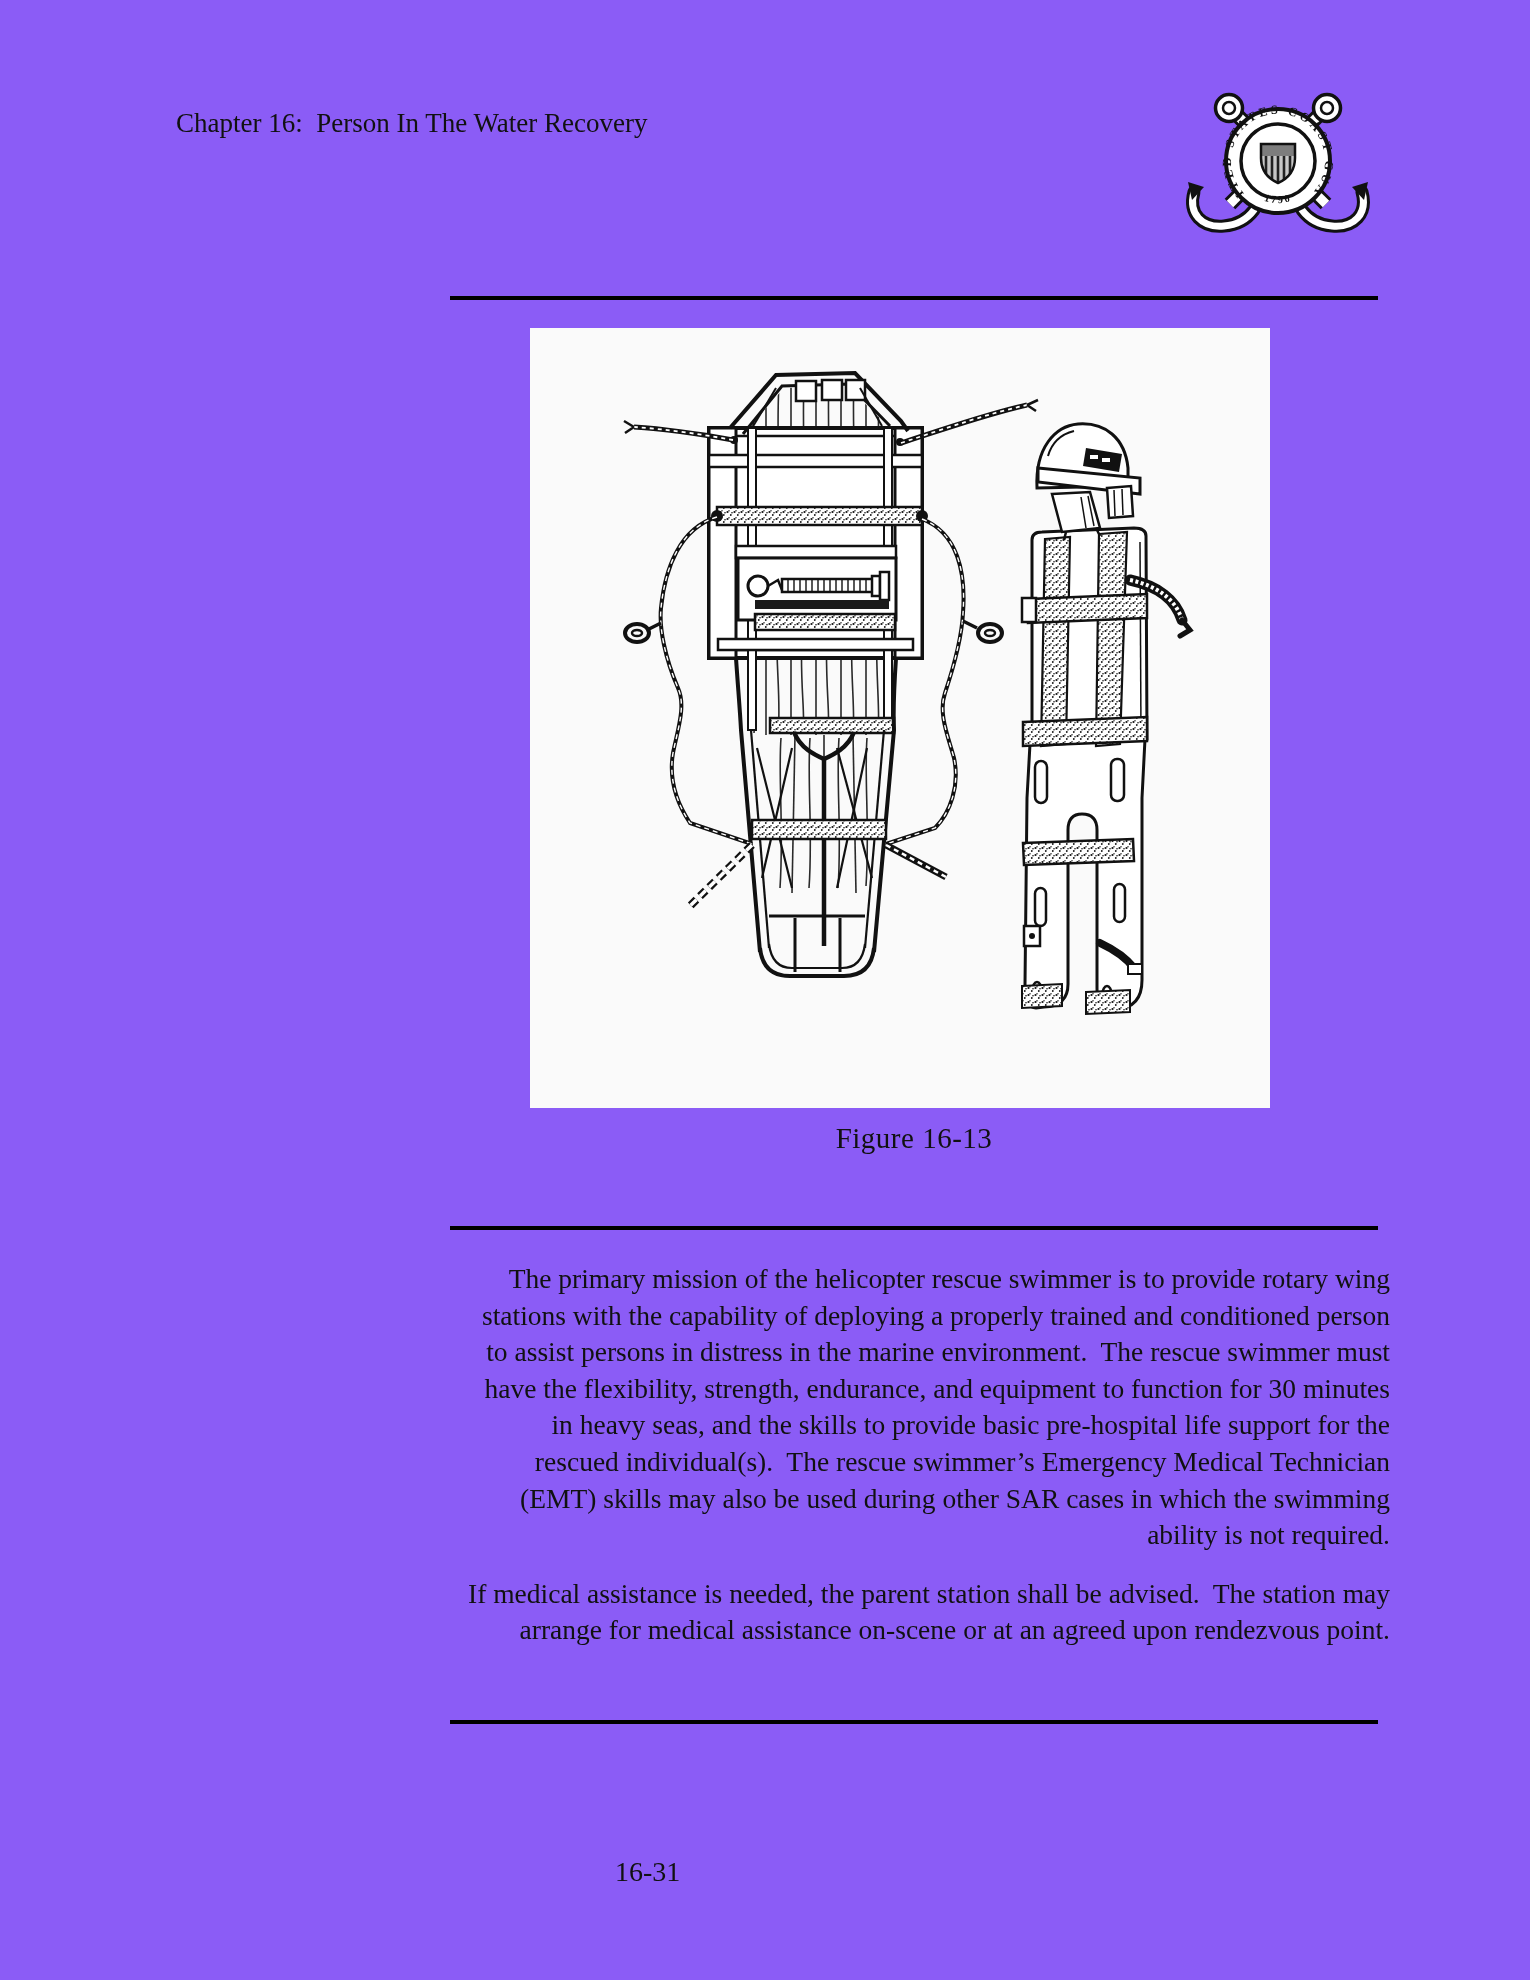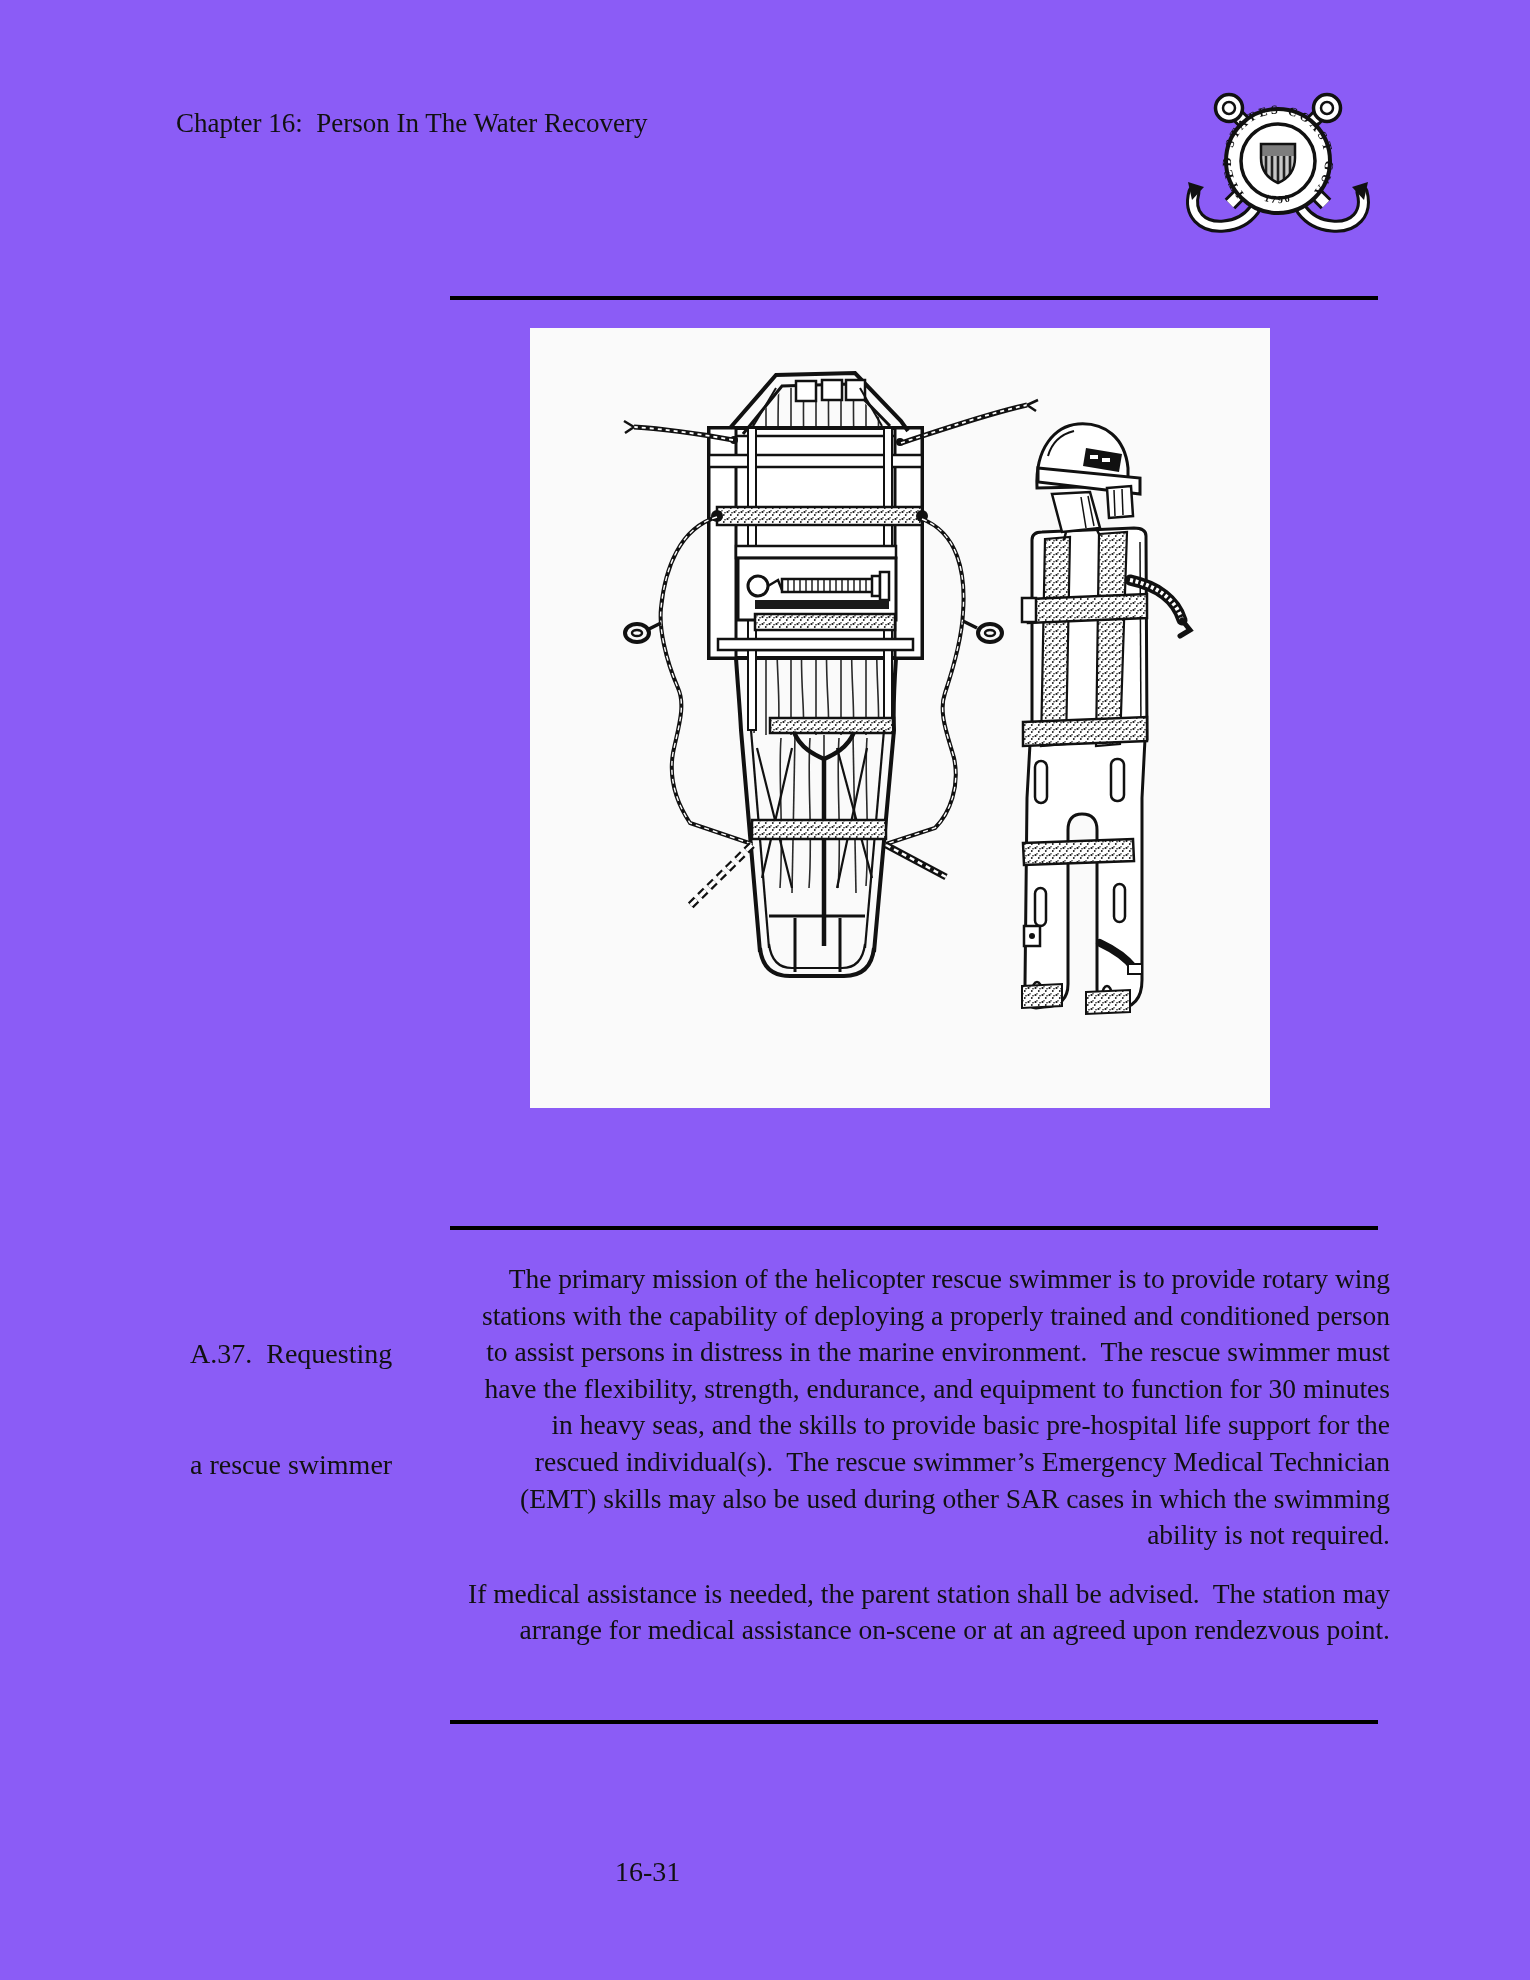--- a/index.html
+++ b/index.html
@@ -329,28 +329,25 @@
           <polygon points="577,160 601,158 603,188 579,190" class="tube" stroke-width="2.5"></polygon>
           <line x1="584" y1="162" x2="585" y2="188" class="ink" stroke-width="1.5"></line>
           <line x1="592" y1="161" x2="593" y2="187" class="ink" stroke-width="1.5"></line>
           <path d="M536,204 L534,212 M566,200 L570,208" class="ink" stroke-width="2.5"></path>
         </g>
       </g>
     </svg>
   </div>
 
   <div class="abs caption">
+    <span>Figure 16-13</span>
   </div>
 
   <div class="abs rule" style="top:1226px;"></div>
 
-  <div class="abs section-label">
-    <div>A.37.  Requesting</div>
-    <div>a rescue swimmer</div>
-  </div>
 
   <div class="abs body-col">
     <p>The primary mission of the helicopter rescue swimmer is to provide rotary wing stations with the capability of deploying a properly trained and conditioned person to assist persons in distress in the marine environment.  The rescue swimmer must have the flexibility, strength, endurance, and equipment to function for 30 minutes in heavy seas, and the skills to provide basic pre-hospital life support for the rescued individual(s).  The rescue swimmer’s Emergency Medical Technician (EMT) skills may also be used during other SAR cases in which the swimming ability is not required.</p>
     <p>If medical assistance is needed, the parent station shall be advised.  The station may arrange for medical assistance on-scene or at an agreed upon rendezvous point.</p>
   </div>
 
   <div class="abs rule" style="top:1720px;"></div>
 
   <div class="abs page-number">16-31</div>
 

